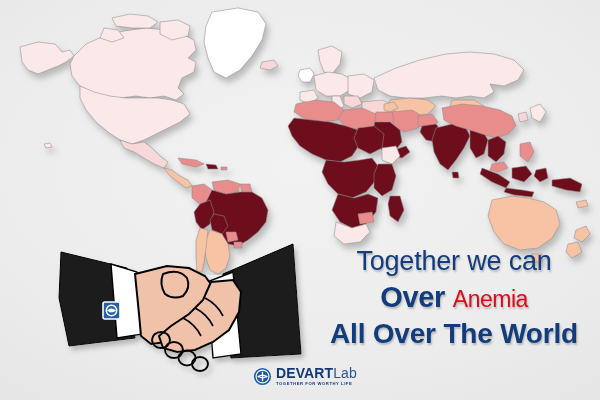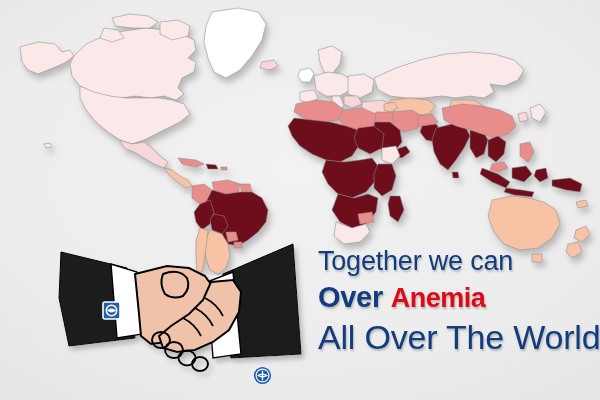--- a/index.html
+++ b/index.html
@@ -20,31 +20,31 @@
   }
   #map-svg{display:block;width:600px;height:275px;}
   
   #handshake{
     position:absolute;left:55px;top:238px;width:255px;height:150px;
   }
   #handshake svg{display:block;width:255px;height:150px;}
   
   #headline{
     position:absolute;left:318px;top:248px;width:272px;
-    text-align:left;line-height:1.0;
+    text-align:center;line-height:1.0;
   }
   .hl-line{
     display:block;white-space:nowrap;
     color:#123c7c;
     text-shadow:1px 2px 2px rgba(120,120,120,0.45);
   }
   #hl1{font-size:27px;font-weight:400;letter-spacing:-0.2px;margin-bottom:8px;}
   #hl2{font-size:29px;font-weight:700;letter-spacing:-0.3px;margin-bottom:8px;}
-  #hl3{font-size:34px;font-weight:400;letter-spacing:-0.2px;}
-  .accent{color:#de0a18;font-weight:700;font-size:27px;letter-spacing:-0.5px;}
+  #hl3{font-size:28px;font-weight:700;letter-spacing:-0.2px;}
+  .accent{color:#de0a18;font-weight:400;font-size:23px;letter-spacing:-0.5px;}
   
   #logo{
     position:absolute;left:253px;top:366px;
     display:flex;align-items:center;gap:4px;
   }
   #logo-mark{width:19px;height:19px;flex:0 0 auto;}
   #logo-text{display:flex;flex-direction:column;line-height:1;}
   .logo-word{font-size:14px;font-weight:700;color:#12387a;letter-spacing:0.1px;}
   .logo-word .lab{font-weight:400;color:#2a5699;}
   .logo-tag{
@@ -229,15 +229,19 @@
 
   <div id="logo">
     <svg id="logo-mark" viewBox="0 0 40 40" xmlns="http://www.w3.org/2000/svg">
       <circle cx="20" cy="20" r="18" fill="#1c58a8"></circle>
       <circle cx="20" cy="20" r="13.5" fill="none" stroke="#ffffff" stroke-width="2.4"></circle>
       <path d="M9 20 Q20 9 31 20 Q20 31 9 20 Z" fill="#1c58a8"></path>
       <path d="M10 21 Q20 13 30 21" fill="none" stroke="#ffffff" stroke-width="2.6"></path>
       <path d="M30 19 Q20 27 10 19" fill="none" stroke="#ffffff" stroke-width="2.6"></path>
       <rect x="18.6" y="10" width="2.8" height="20" fill="#ffffff"></rect>
     </svg>
+    <div id="logo-text">
+      <span class="logo-word"><span>DEVART</span><span class="lab">Lab</span></span>
+      <span class="logo-tag">TOGETHER FOR WORTHY LIFE</span>
+    </div>
   </div>
 
 </div>
 
 </body></html>

